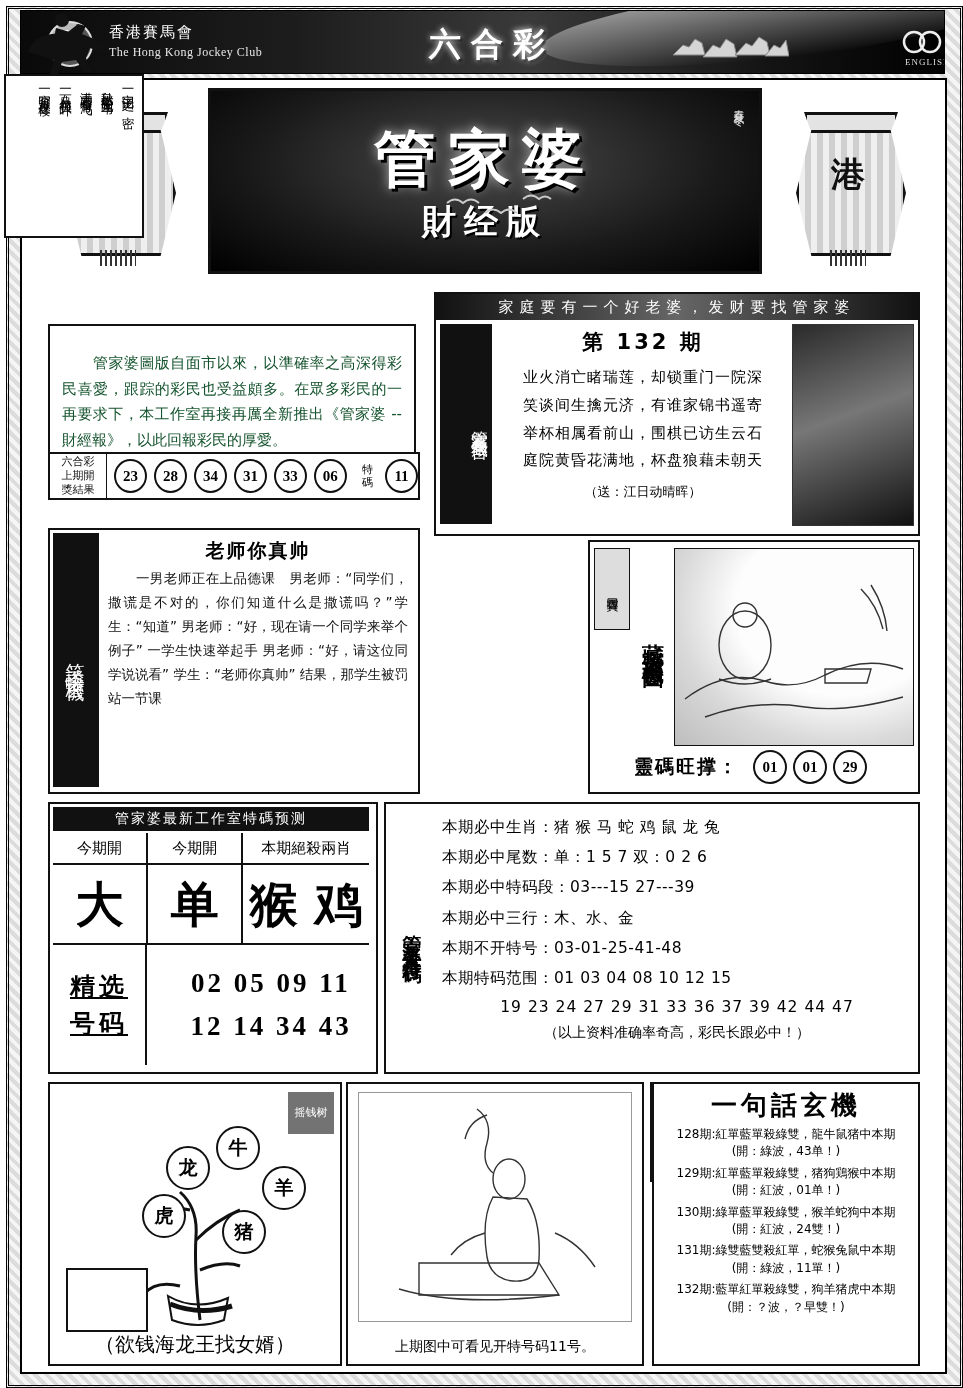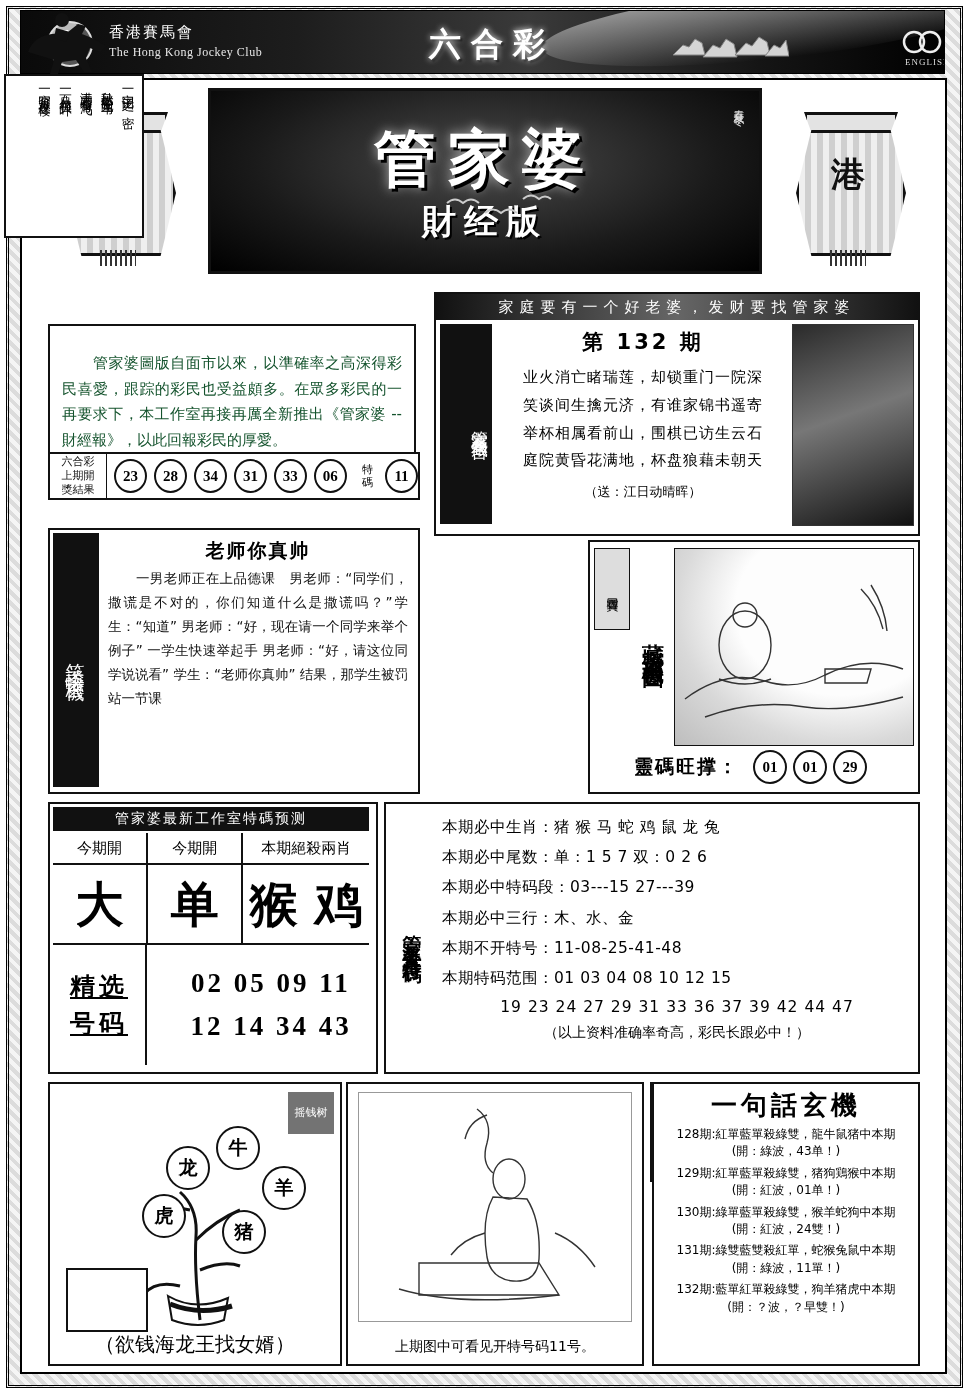--- a/index.html
+++ b/index.html
@@ -328,21 +328,21 @@
     </div>
   </div>
 
   <div class="box zhen">
     <div class="zhen-side">管家婆真言特碼</div>
     <div class="zhen-body">
       <div class="zhen-line">本期必中生肖：猪 猴 马 蛇 鸡 鼠 龙 兔</div>
       <div class="zhen-line">本期必中尾数：单：1 5 7 双：0 2 6</div>
       <div class="zhen-line">本期必中特码段：03---15  27---39</div>
       <div class="zhen-line">本期必中三行：木、水、金</div>
-      <div class="zhen-line">本期不开特号：11-08-25-41-48</div>
+      <div class="zhen-line">本期不开特号：03-01-25-41-48</div>
       <div class="zhen-line">本期特码范围：01 03 04 08 10 12 15</div>
       <div class="zhen-tail">19 23 24 27 29 31 33 36 37 39 42 44 47</div>
       <div class="zhen-note">（以上资料准确率奇高，彩民长跟必中！）</div>
     </div>
   </div>
 
   <div class="box tree">
     <div class="tree-tag">摇钱树</div>
     <svg width="286" height="240" viewBox="0 0 286 240" style="position:absolute;left:0;top:6px;">
       <g fill="none" stroke="#111" stroke-width="3">

